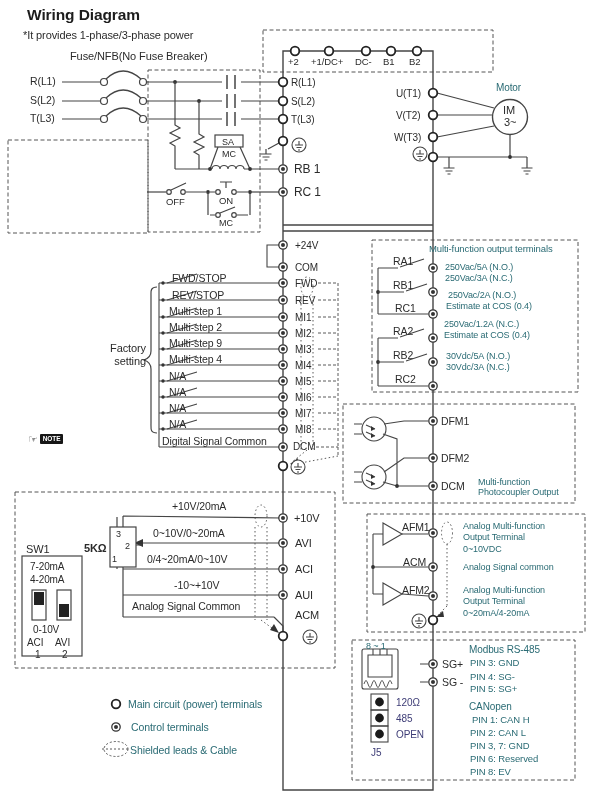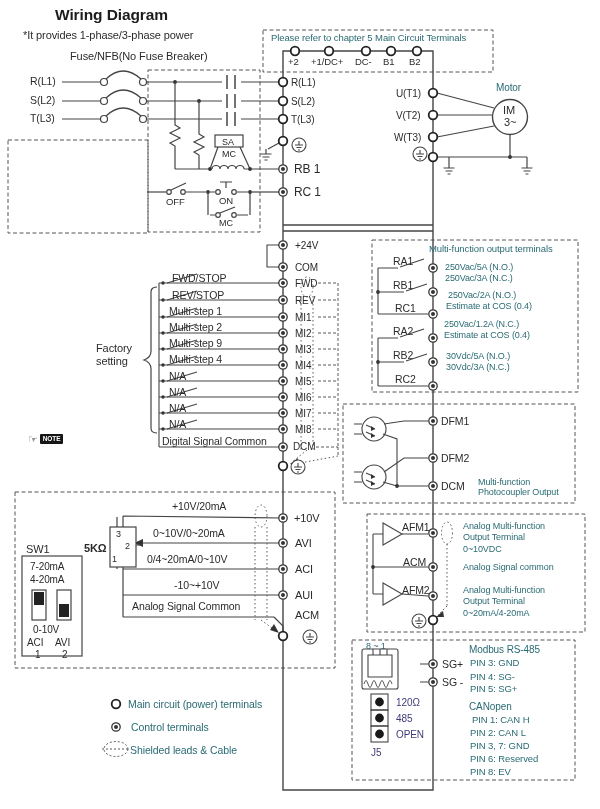--- a/index.html
+++ b/index.html
@@ -7,26 +7,26 @@
          font-family:"Liberation Sans",sans-serif;}
   #art{position:absolute;left:0;top:0;}
   .lb{position:absolute;font:10px/1.18 "Liberation Sans",sans-serif;color:#2b2b2b;
       white-space:pre-line;letter-spacing:-0.1px;}
   .s85{font-size:8.6px;line-height:1.34;}
   .s9{font-size:9px;}
   .s95{font-size:9.5px;}
   .s105{font-size:10.5px;}
   .s11{font-size:11px;}
   .s12{font-size:12px;}
-  .ttl{font-size:15.5px;font-weight:600;color:#1c1c1c;margin-left:28px;}
+  .ttl{font-size:15.5px;font-weight:600;color:#1c1c1c;}
   .teal{color:#2a6b74;}
   .slate{color:#31424b;}
   .indigo{color:#3d3c76;}
   .bold{font-weight:700;}
-  .ctr{text-align:left;}
+  .ctr{text-align:right;}
   .notetag{display:inline-block;background:#161616;color:#fff;font-size:6.5px;
            font-weight:700;padding:1px 3px;border-radius:1px;vertical-align:2px;}
   .hand{font-size:11px;color:#222;margin-right:2px;}
 </style>
 </head>
 <body>
 
 <div id="stage">
 
 <svg id="art" width="600" height="809" viewBox="0 0 600 809">
@@ -289,21 +289,20 @@
 </svg>
 
 <span class="lb ttl" style="left:27px;top:6px">Wiring Diagram</span>
 <span class="lb s11" style="left:23px;top:29px">*It provides 1-phase/3-phase power</span>
 <span class="lb s11" style="left:70px;top:50px">Fuse/NFB(No Fuse Breaker)</span>
 
 <span class="lb s105" style="left:30px;top:75px">R(L1)</span>
 <span class="lb s105" style="left:30px;top:94px">S(L2)</span>
 <span class="lb s105" style="left:30px;top:112px">T(L3)</span>
 
-<span class="lb s95 teal" style="left:271px;top:32px">Please refer to chapter 5 Main Circuit Terminals</span>
 <span class="lb s95" style="left:288px;top:56px">+2</span>
 <span class="lb s95" style="left:311px;top:56px">+1/DC+</span>
 <span class="lb s95" style="left:355px;top:56px">DC-</span>
 <span class="lb s95" style="left:383px;top:56px">B1</span>
 <span class="lb s95" style="left:409px;top:56px">B2</span>
 
 <span class="lb" style="left:291px;top:77px">R(L1)</span>
 <span class="lb" style="left:291px;top:96px">S(L2)</span>
 <span class="lb" style="left:291px;top:114px">T(L3)</span>
 <span class="lb s12" style="left:294px;top:162px">RB 1</span>

